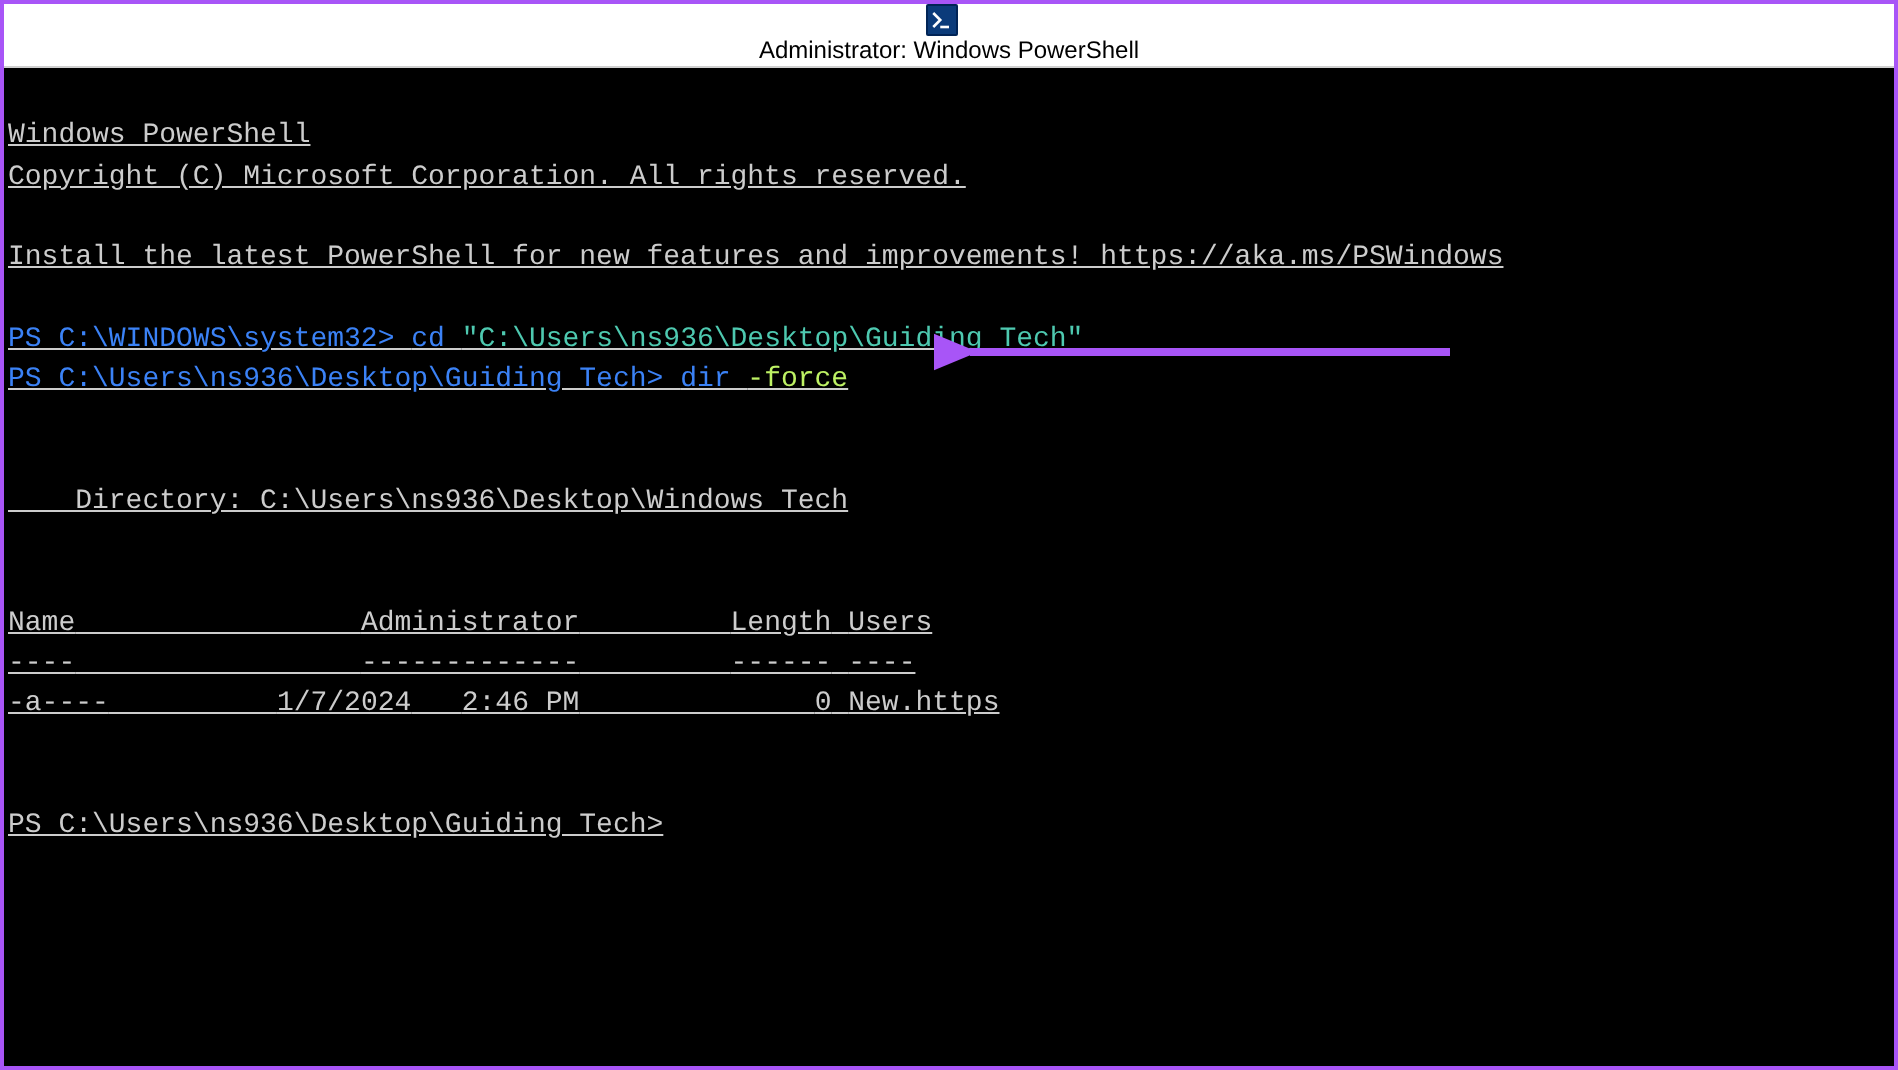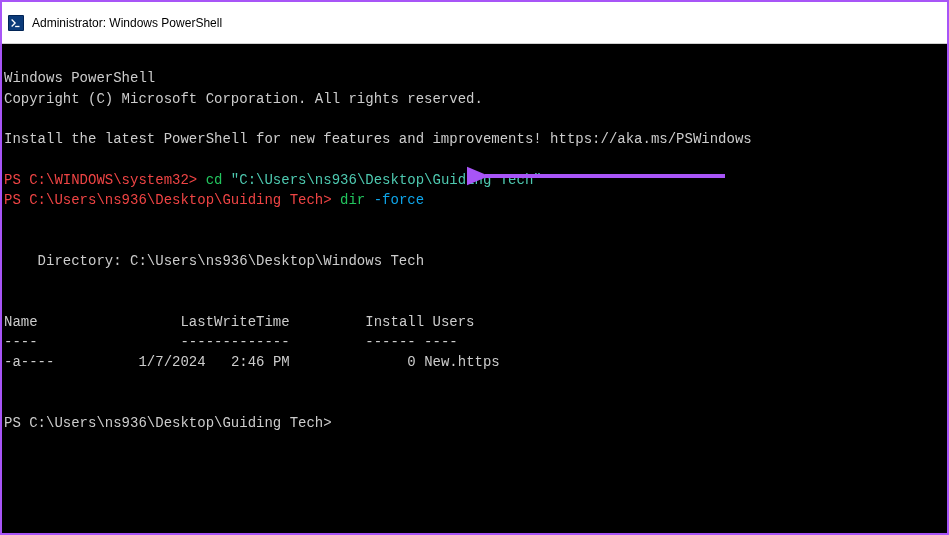--- a/index.html
+++ b/index.html
@@ -16,29 +16,30 @@
       position: relative;
       border: 2px solid #a855f7;
     }
     .window {
       width: 100%;
       height: 100%;
       display: flex;
       flex-direction: column;
     }
     .titlebar {
-      height: 42px;
+      height: 32px;
       background: #fff;
       display: flex;
       align-items: center;
       padding: 0 6px;
       border-bottom: 1px solid #d0d0d0;
       font-family: 'Segoe UI', Tahoma, sans-serif;
       font-size: 12px;
       color: #000;
+      flex-direction: column;
     }
     .ps-icon {
       width: 16px;
       height: 16px;
       background: #012456;
       margin-right: 8px;
       display: flex;
       align-items: center;
       justify-content: center;
       color: #fff;
@@ -55,32 +56,33 @@
       flex: 1;
       background: #000;
       color: #ccc;
       padding: 4px 2px;
       overflow: hidden;
       line-height: 1.45;
       white-space: pre;
     }
     .line {
       white-space: pre;
+      text-decoration: underline;
     }
     .prompt {
-      color: #ef4444;
+      color: #3b82f6;
     }
     .cmd {
-      color: #22c55e;
+      color: #3b82f6;
     }
     .string {
       color: #4ec9b0;
     }
     .param {
-      color: #0ea5e9;
+      color: #bef264;
     }
     .arrow-annotation {
       position: absolute;
       top: 162px;
       left: 465px;
       width: 260px;
       height: 24px;
       pointer-events: none;
     }
     .arrow-annotation svg {
@@ -109,21 +111,21 @@
 
 <span class="line">Install the latest PowerShell for new features and improvements! https://aka.ms/PSWindows</span>
 
 <span class="line"><span class="prompt">PS C:\WINDOWS\system32&gt; </span><span class="cmd">cd </span><span class="string">"C:\Users\ns936\Desktop\Guiding Tech"</span></span>
 <span class="line"><span class="prompt">PS C:\Users\ns936\Desktop\Guiding Tech&gt; </span><span class="cmd">dir </span><span class="param">-force</span></span>
 
 
 <span class="line">    Directory: C:\Users\ns936\Desktop\Windows Tech</span>
 
 
-<span class="line"><span>Name</span>                 <span>LastWriteTime</span>         <span>Install</span> <span>Users</span></span>
+<span class="line"><span>Name</span>                 <span>Administrator</span>         <span>Length</span> <span>Users</span></span>
 <span class="line"><span>----</span>                 <span>-------------</span>         <span>------</span> <span>----</span></span>
 <span class="line"><span>-a----</span>          <span>1/7/2024</span>   <span>2:46 PM</span>              <span>0</span> <span>New.https</span></span>
 
 
 <span class="line">PS C:\Users\ns936\Desktop\Guiding Tech&gt;</span>
   </div>
 </div>
 
 <div class="arrow-annotation">
   <svg viewBox="0 0 260 24">

